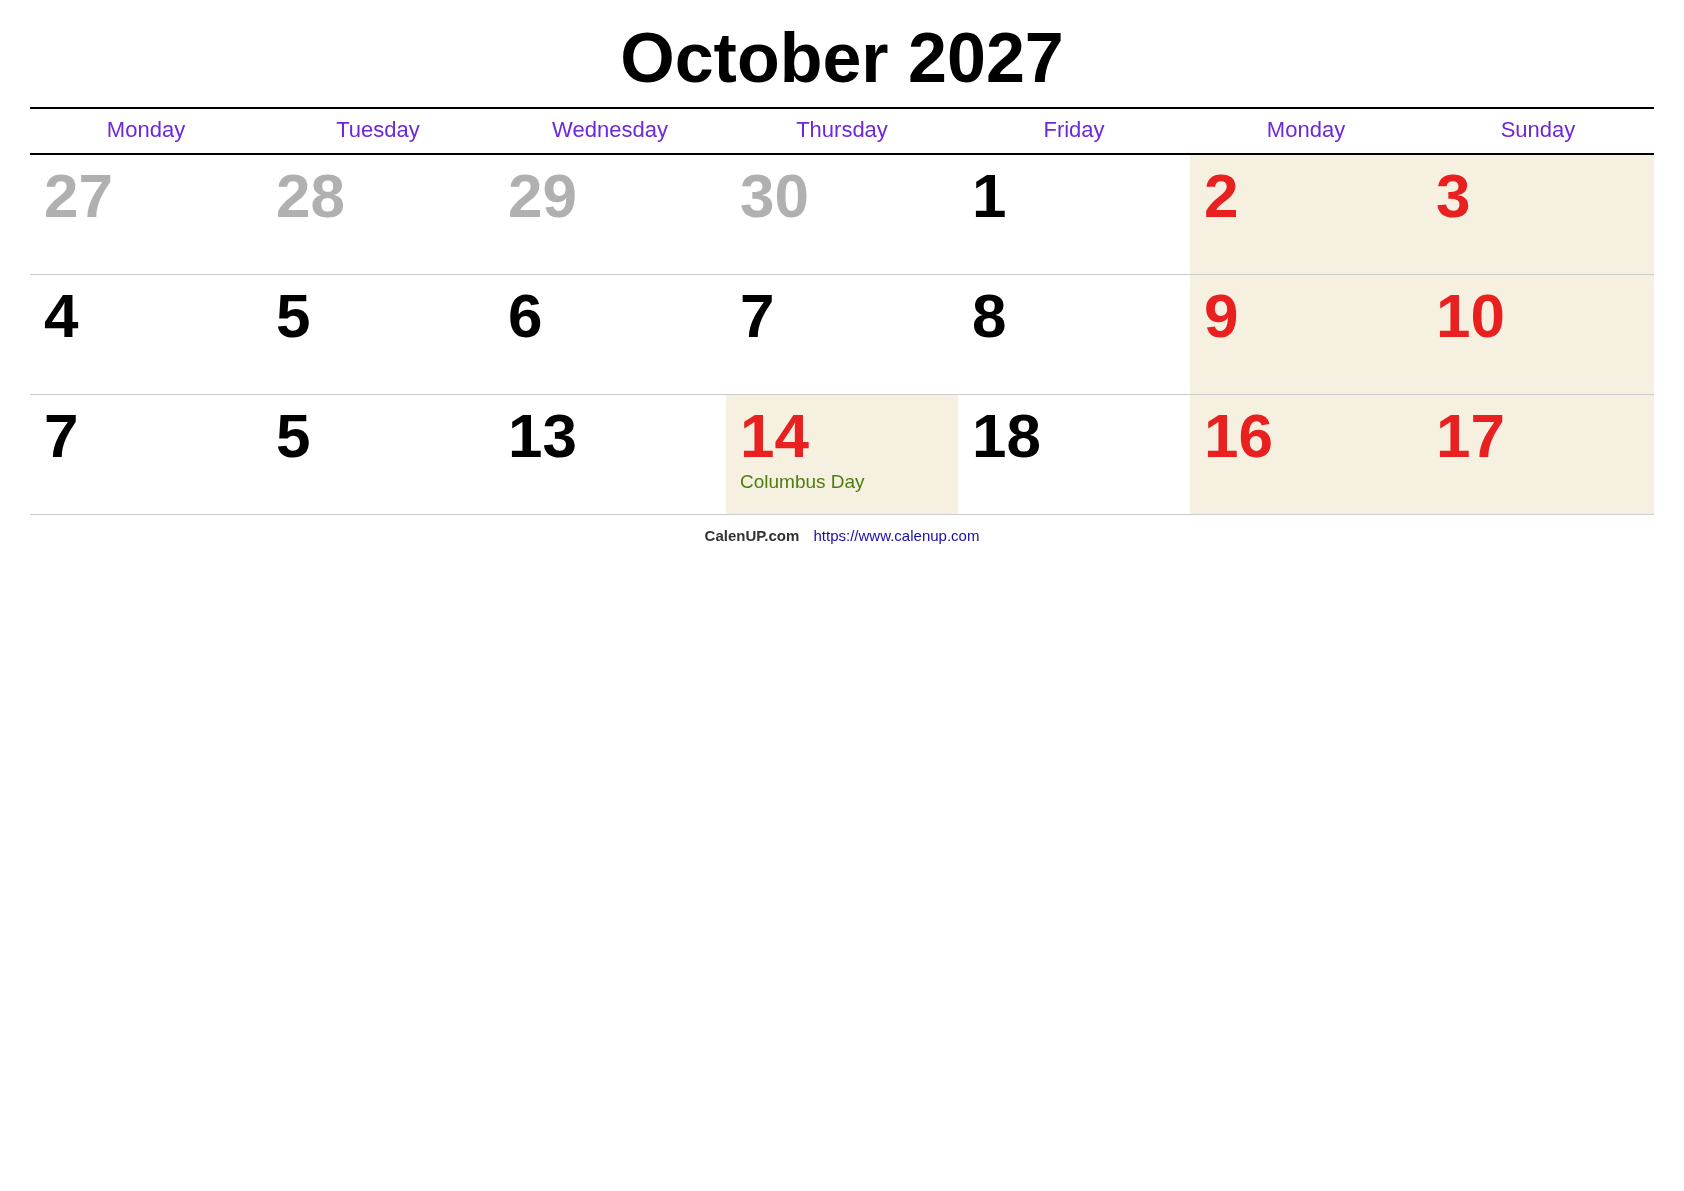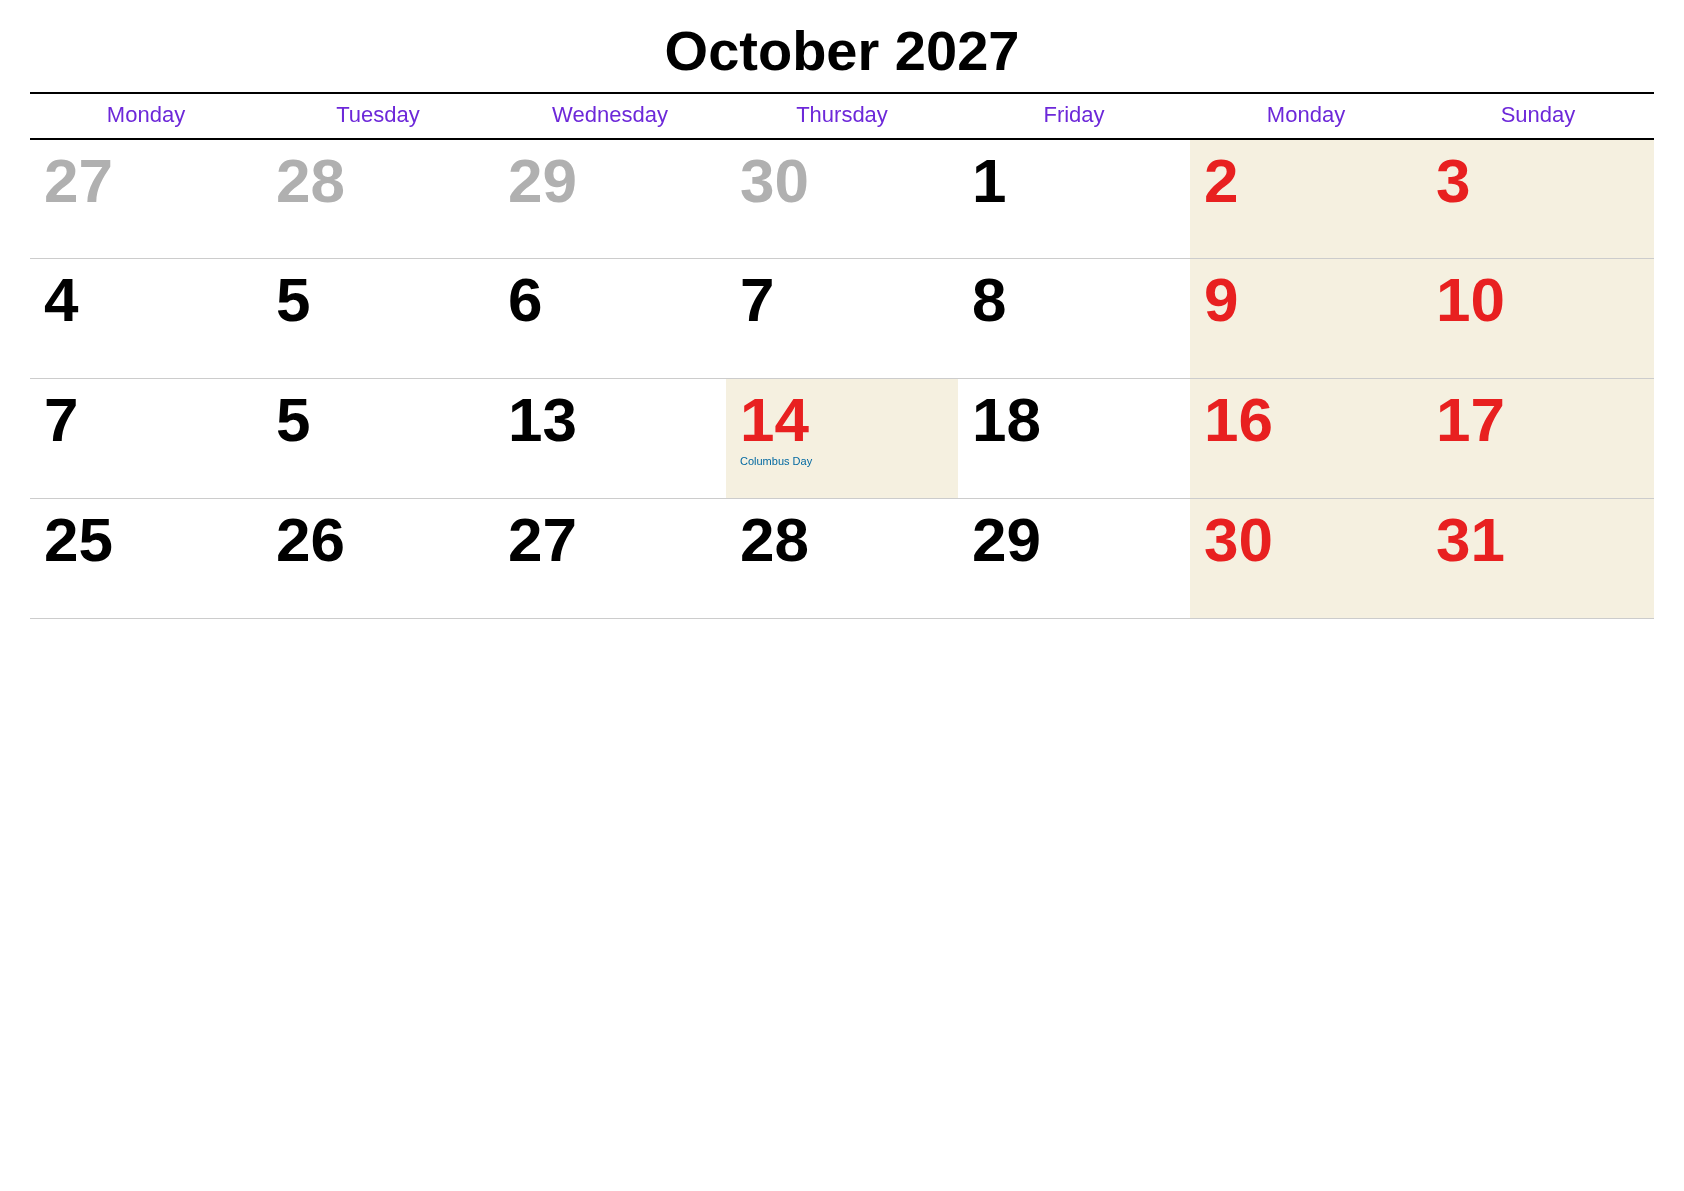--- a/index.html
+++ b/index.html
@@ -23,21 +23,21 @@
     }
 
     .country-label {
       font-size: 18px;
       color: #333;
       margin-bottom: 4px;
     }
 
     .month-title {
       text-align: center;
-      font-size: 56px;
+      font-size: 70px;
       font-weight: bold;
       color: #000;
       line-height: 1.1;
       margin-bottom: 10px;
     }
 
     .calendar-table {
       width: 100%;
       border-collapse: collapse;
       border-top: 2px solid #000;
@@ -74,22 +74,22 @@
 
     .day-number.red {
       color: #e82020;
     }
 
     .day-number.gray {
       color: #b0b0b0;
     }
 
     .holiday-label {
-      font-size: 11px;
-      color: #0369a1;
+      font-size: 19px;
+      color: #4d7c0f;
       margin-top: 4px;
       display: block;
     }
 
     td.weekend-bg {
       background-color: #f5f0e0;
     }
 
     .footer {
       text-align: center;
@@ -192,40 +192,21 @@
           <td>
             <span class="day-number black">18</span>
           </td>
           <td class="weekend-bg">
             <span class="day-number red">16</span>
           </td>
           <td class="weekend-bg">
             <span class="day-number red">17</span>
           </td>
         </tr>
-        <tr>
-          <td>
-            <span class="day-number black">25</span>
-          </td>
-          <td>
-            <span class="day-number black">26</span>
-          </td>
-          <td>
-            <span class="day-number black">27</span>
-          </td>
-          <td>
-            <span class="day-number black">28</span>
-          </td>
-          <td>
-            <span class="day-number black">29</span>
-          </td>
-          <td class="weekend-bg">
-            <span class="day-number red">30</span>
-          </td>
-          <td class="weekend-bg">
-            <span class="day-number red">31</span>
-          </td>
-        </tr>
       </tbody>
   </table>
 
+  <div class="footer">
+    <span class="site-name">CalenUP.com</span>
+    <span class="site-url">https://www.calenup.com</span>
+  </div>
 
 </div>
 
 </body></html>

